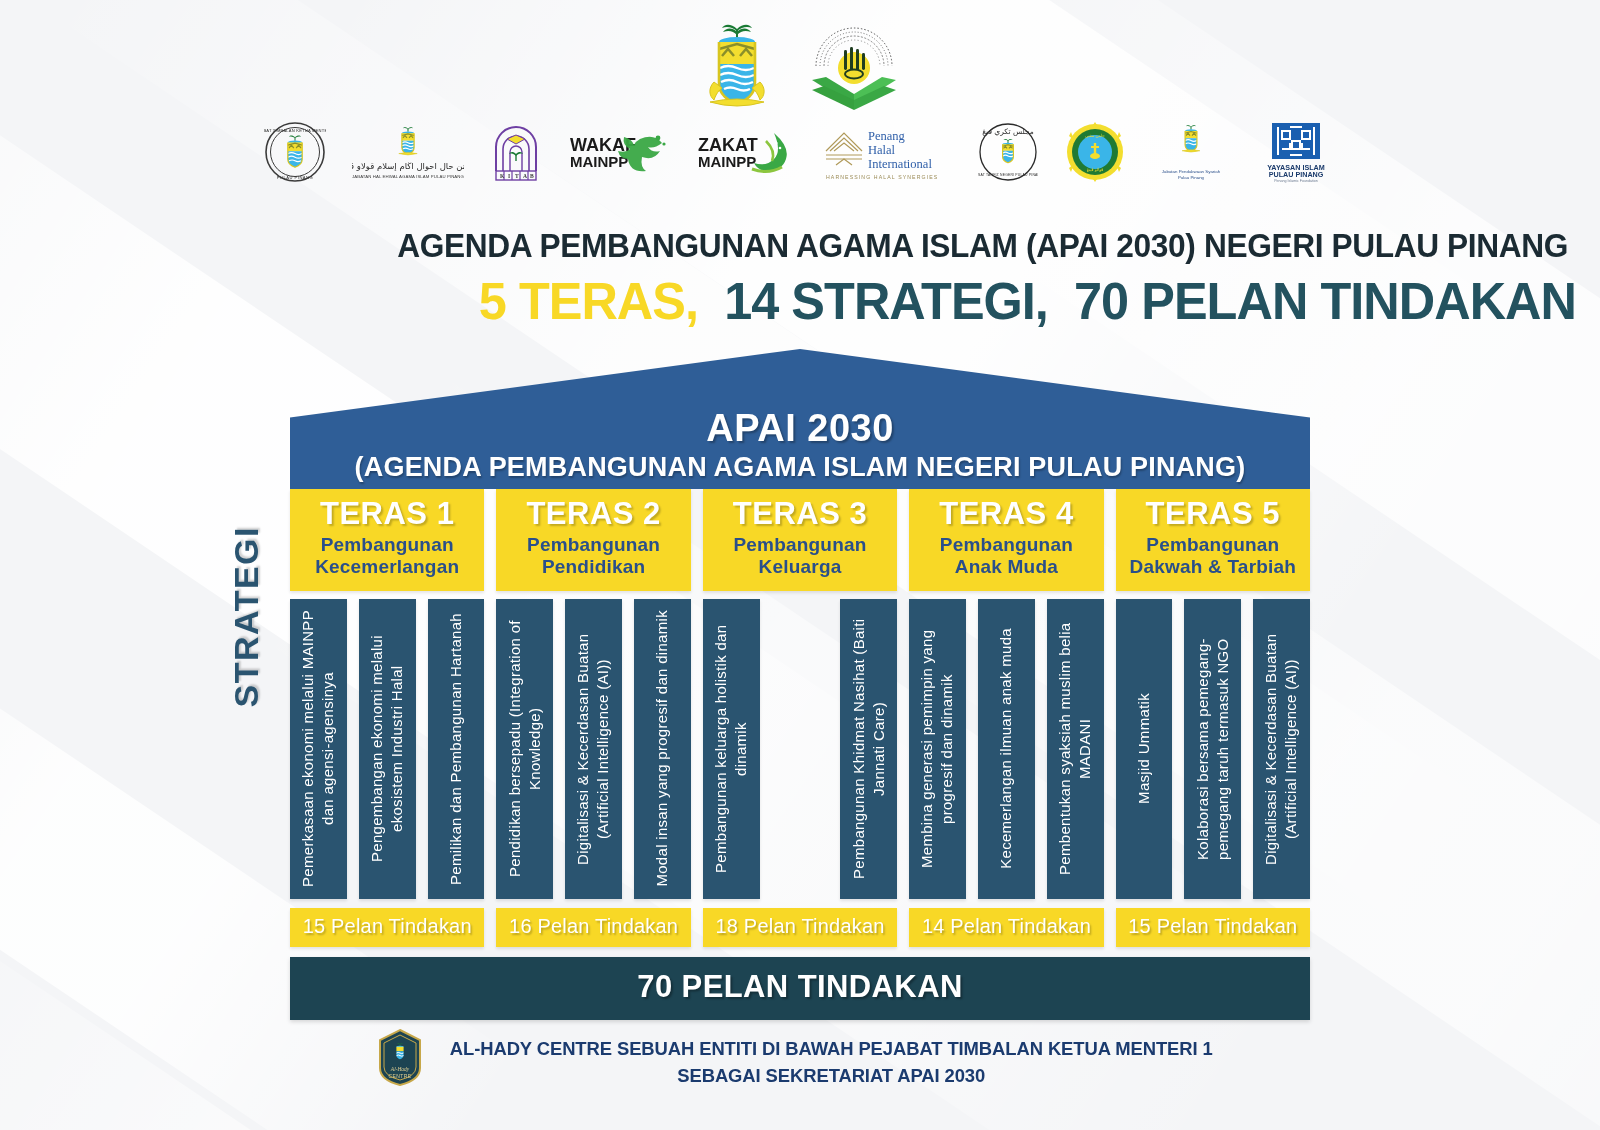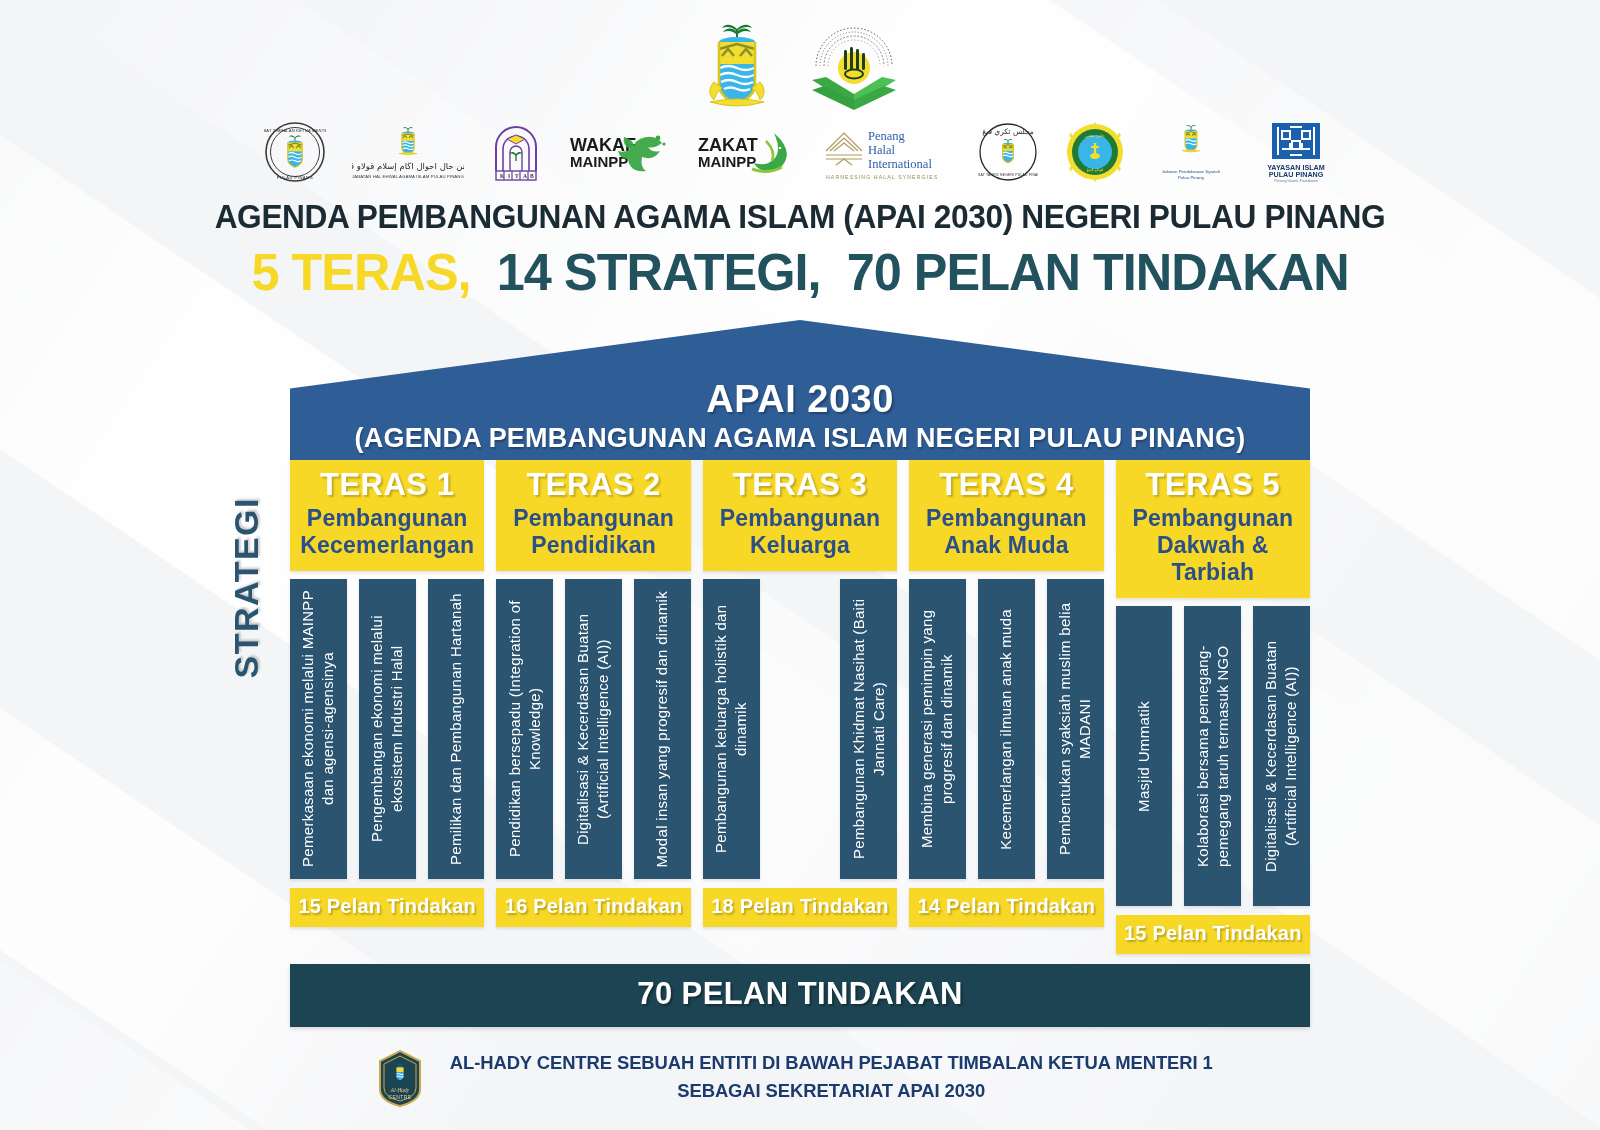--- a/index.html
+++ b/index.html
@@ -37,21 +37,21 @@
     display: flex; justify-content: center; align-items: flex-end;
     gap: 22px; padding-top: 30px; height: 110px;
   }
   .logo-row-sub {
     display: flex; justify-content: center; align-items: center;
     gap: 26px; height: 80px; padding-top: 4px;
   }
   .logo { display:flex; align-items:center; justify-content:center; }
 
   
-  .title-block { text-align: center; margin-top: 8px; }
+  .title-block { text-align: right; margin-top: 37px; }
   .title-1 {
     font-size: 33px; font-weight: 900; color: #1b2b33;
     letter-spacing: -0.4px; white-space: nowrap;
     transform: scaleX(0.96);
   }
   .title-2 {
     font-size: 52px; font-weight: 900; letter-spacing: -1px;
     margin-top: 6px; white-space: nowrap; transform: scaleX(0.97);
   }
   .title-2 .y { color: #f8d826; }
@@ -85,21 +85,21 @@
     background: #f8d826; text-align: center;
     padding: 9px 0 12px; min-height: 98px;
     box-shadow: 0 2px 3px rgba(0,0,0,.10);
   }
   .teras-head .num {
     color: #fff; font-size: 31px; font-weight: 900; letter-spacing: .5px;
     text-shadow: 2px 2px 2px rgba(0,0,0,.22);
     line-height: 1.06;
   }
   .teras-head .sub {
-    color: #2a4f8a; font-size: 23px; font-weight: 700;
+    color: #2a4f8a; font-size: 19px; font-weight: 700;
     line-height: 1.18; margin-top: 3px; letter-spacing: .2px;
   }
 
   .pillars { display: flex; gap: 12px; height: 300px; margin-top: 8px; }
   .pillar {
     flex: 1 1 0; background: #2a5470;
     display: flex; align-items: center; justify-content: center;
     box-shadow: 0 2px 3px rgba(0,0,0,.10);
   }
   .pillar.empty { background: transparent; box-shadow:none; }
@@ -109,21 +109,21 @@
     line-height: 1.35; text-align: center; letter-spacing: .3px;
     max-height: 280px;
   }
 
   .teras-foot {
     margin-top: 9px; background: #f8d826;
     text-align: center; padding: 7px 2px 9px;
     box-shadow: 0 2px 3px rgba(0,0,0,.10);
   }
   .teras-foot span {
-    color: #fff; font-size: 20px; font-weight: 700; letter-spacing: .2px;
+    color: #fff; font-size: 20px; font-weight: 400; letter-spacing: .2px;
     text-shadow: 1.5px 1.5px 2px rgba(0,0,0,.25);
   }
 
   .total-bar {
     margin-top: 10px; background: #1d4452; text-align:center;
     padding: 12px 0 15px;
     box-shadow: 0 2px 4px rgba(0,0,0,.14);
   }
   .total-bar span {
     color:#fff; font-size: 31px; font-weight: 900; letter-spacing: .4px;
@@ -138,22 +138,22 @@
   }
   .strategi-label span {
     writing-mode: vertical-rl; transform: rotate(180deg);
     font-size: 34px; font-weight: 900; color: #2a5470;
     letter-spacing: 1.5px;
     text-shadow: 2px 2px 2px rgba(0,0,0,.18);
   }
 
   
   .footer {
-    display:flex; align-items:flex-start; justify-content:center;
-    gap: 14px; margin-top: 22px;
+    display:flex; align-items:flex-end; justify-content:center;
+    gap: 14px; margin-top: 8px;
   }
   .footer-text { text-align:center; }
   .footer-text div {
     color:#1b3b6f; font-size: 19px; font-weight: 900; letter-spacing: -0.1px;
     line-height: 1.45; transform: scaleX(.97);
   }
 </style>
 </head>
 <body>
 

